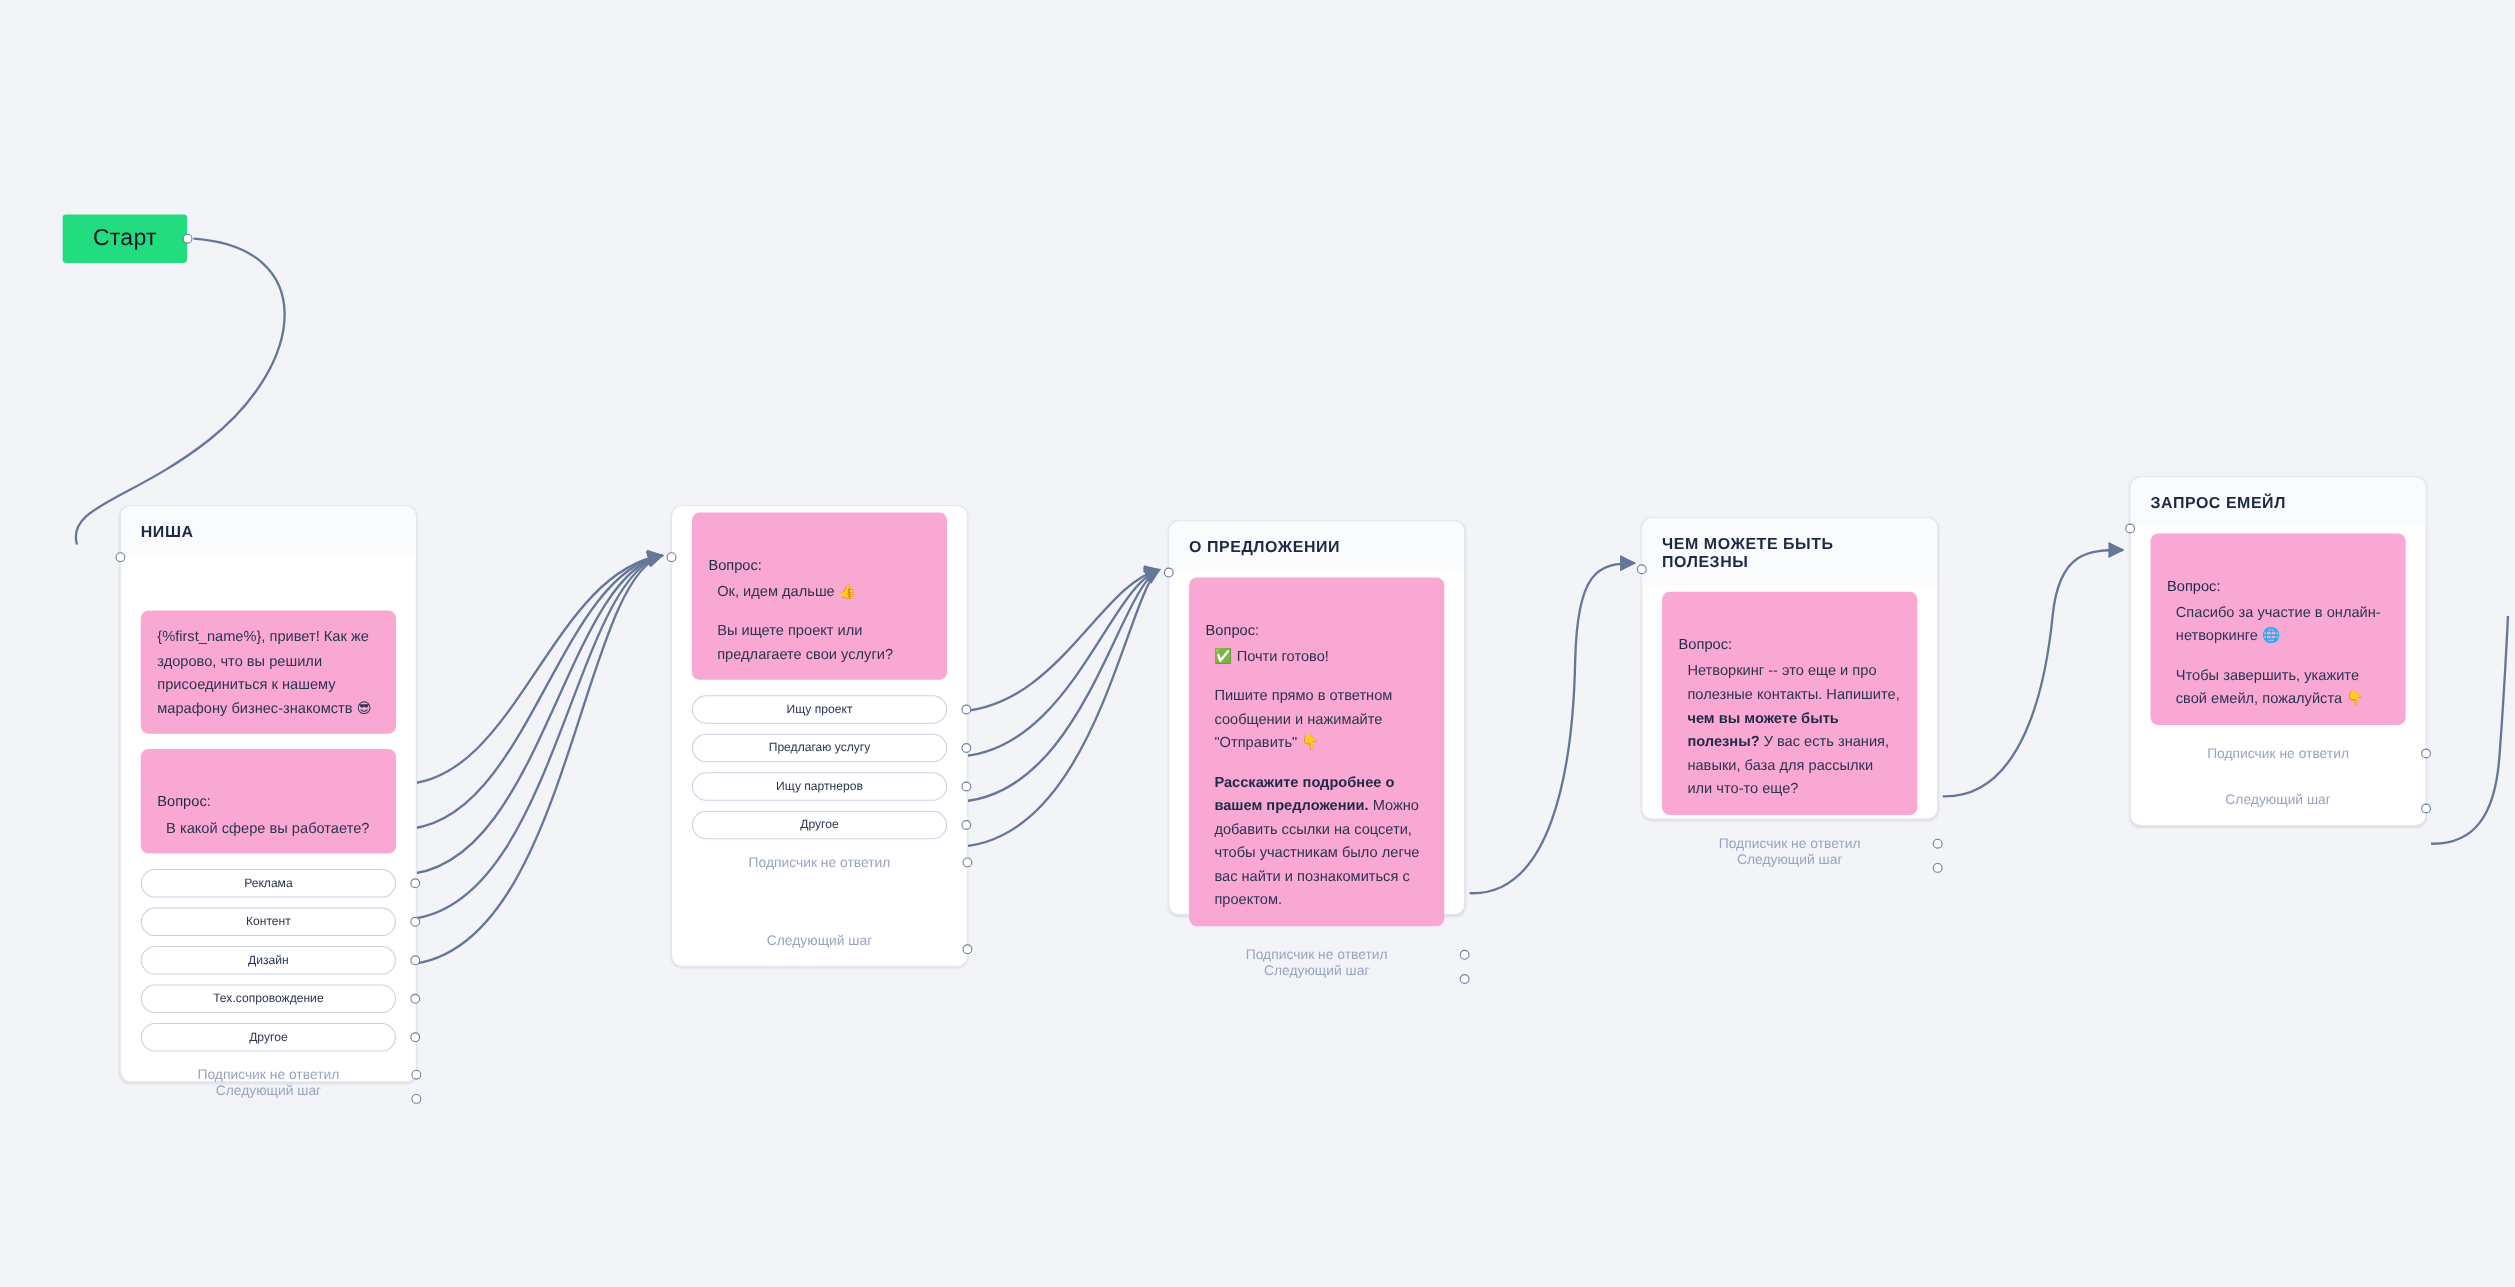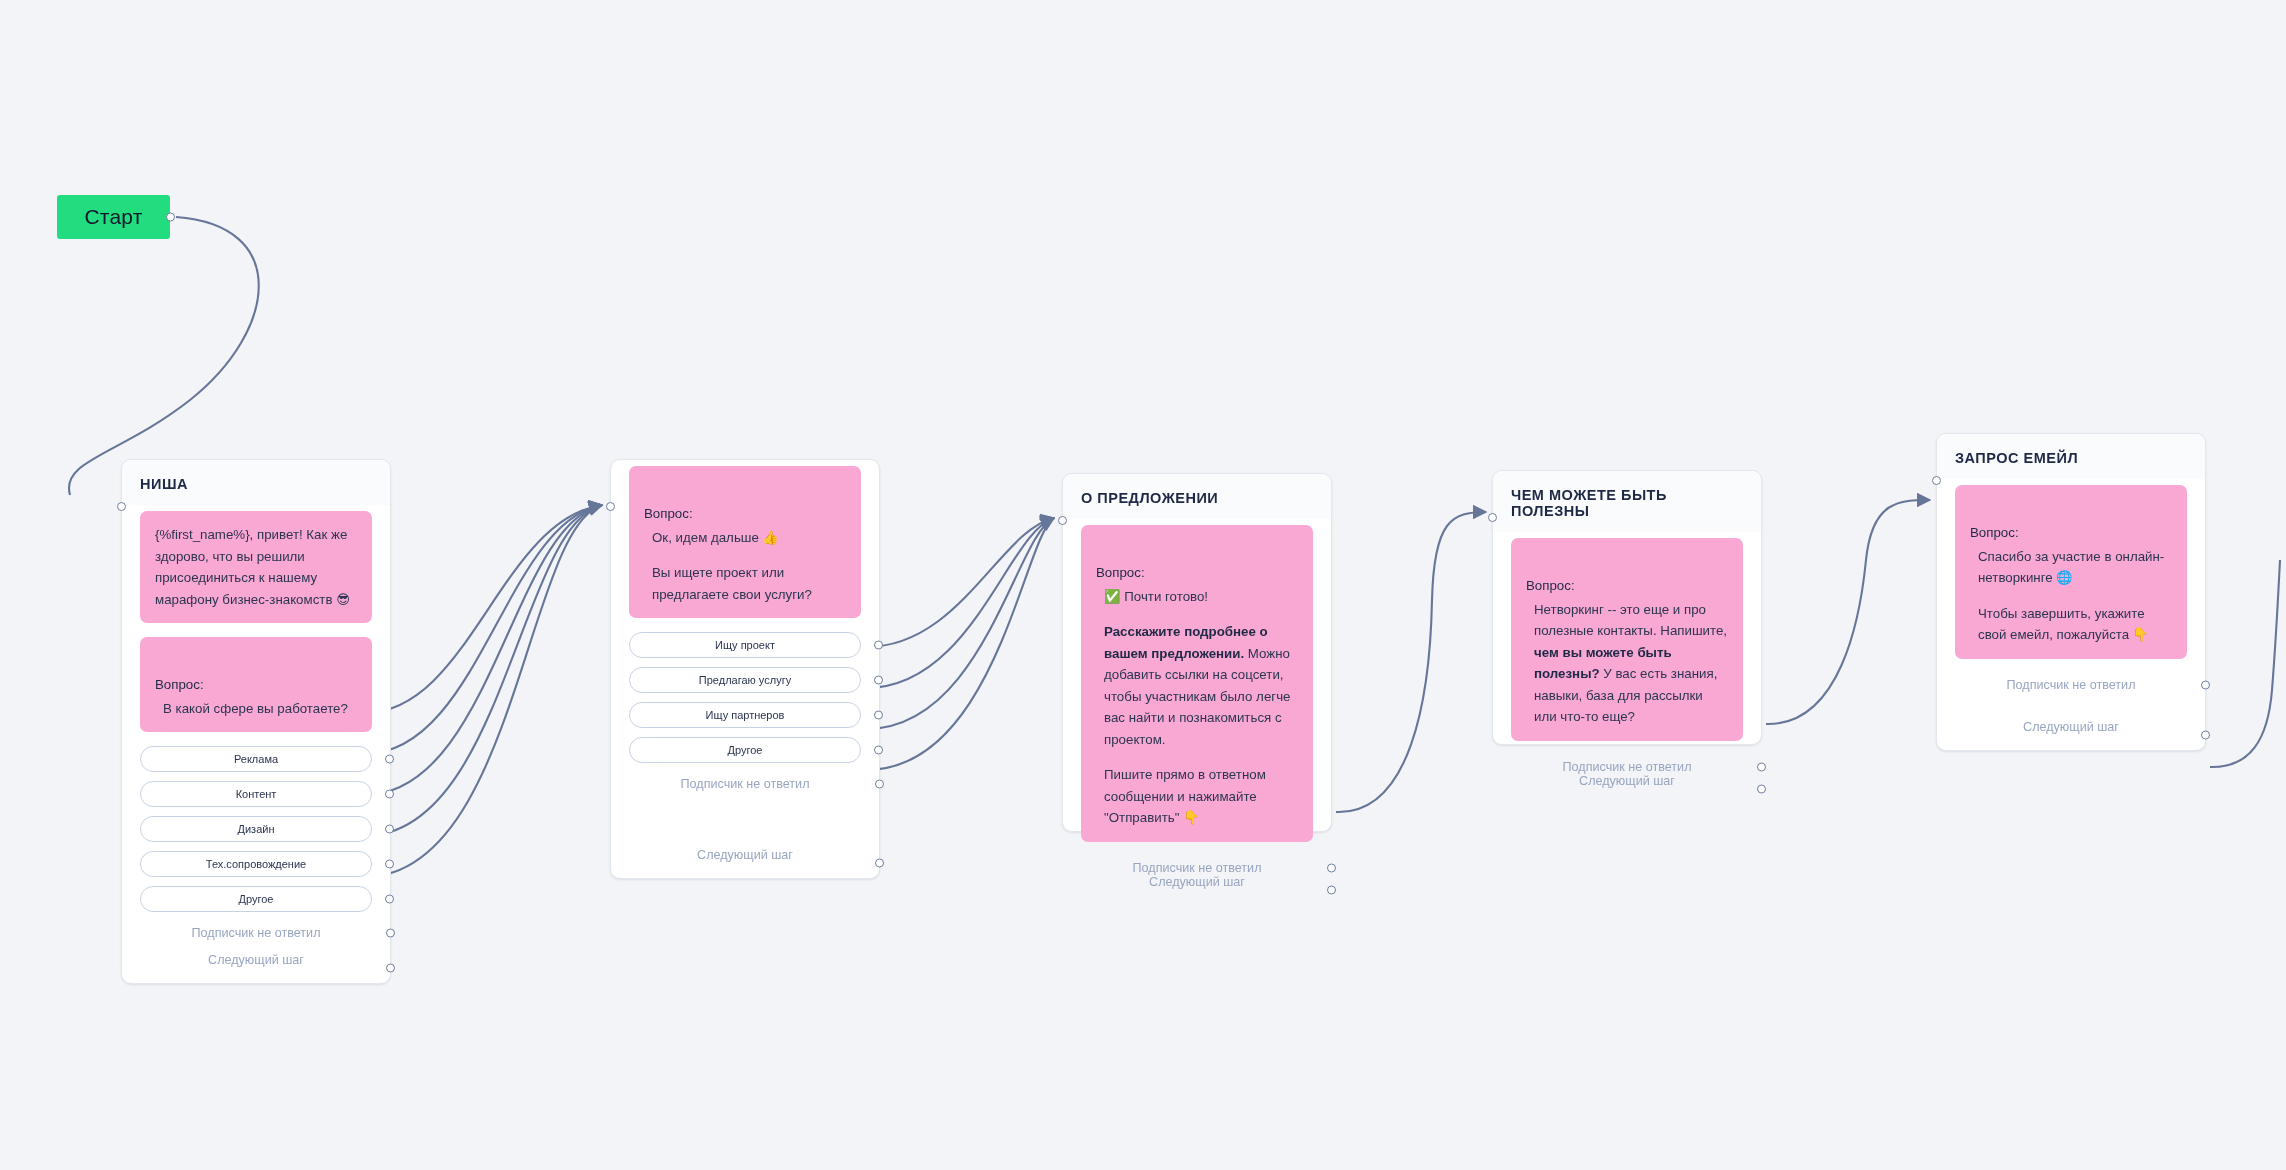--- a/index.html
+++ b/index.html
@@ -135,21 +135,21 @@
       <path d="M 2210 767 C 2250 768 2268 740 2272 690 C 2276 640 2278 600 2280 560"></path>
     </g>
   </svg>
 
   <div class="start-node" id="start-node" style="left: 57px; top: 195px; width: 113px; height: 44px;">
     <span>Старт</span>
     <div class="port" style="right:-5px;top:50%;transform:translateY(-50%);"></div>
   </div>
 
   <div id="cards-layer">
-      <div class="card" style="left: 121px; top: 459px; width: 270px; height: 525px;">
+      <div class="card" style="left: 109px; top: 459px; width: 270px; height: 525px; gap: 44px;">
         <div class="card-header">НИША</div>
         <div class="port" style="left: -5px; top: 42px;"></div>
         <div class="card-body">
           <div class="msg-bubble">
             <p style="padding-left: 0px;">{%first_name%}, привет! Как же здорово, что вы решили присоединиться к нашему марафону бизнес-знакомств 😎</p>
           </div>
           <div class="msg-bubble q">
             <span class="qlabel">Вопрос:</span>
             <p>В какой сфере вы работаете?</p>
           </div>
@@ -217,22 +217,22 @@
           </div>
         </div>
       </div>
       <div class="card" style="left: 1062px; top: 473px; width: 270px; height: 359px;">
         <div class="card-header">О ПРЕДЛОЖЕНИИ</div>
         <div class="port" style="left: -5px; top: 42px;"></div>
         <div class="card-body">
           <div class="msg-bubble q">
             <span class="qlabel">Вопрос:</span>
             <p>✅ Почти готово!</p>
+            <p>Пишите прямо в ответном сообщении и нажимайте "Отправить" 👇</p>
             <p><b>Расскажите подробнее о вашем предложении.</b> Можно добавить ссылки на соцсети, чтобы участникам было легче вас найти и познакомиться с проектом.</p>
-            <p>Пишите прямо в ответном сообщении и нажимайте "Отправить" 👇</p>
           </div>
           <div class="meta-row meta-no-answer">
             <span>Подписчик не ответил</span>
             <div class="port" style="right: -23px; top: 50%; transform: translateY(-50%);"></div>
           </div>
           <div class="meta-row meta-next">
             <span>Следующий шаг</span>
             <div class="port" style="right: -23px; top: 50%; transform: translateY(-50%);"></div>
           </div>
         </div>

